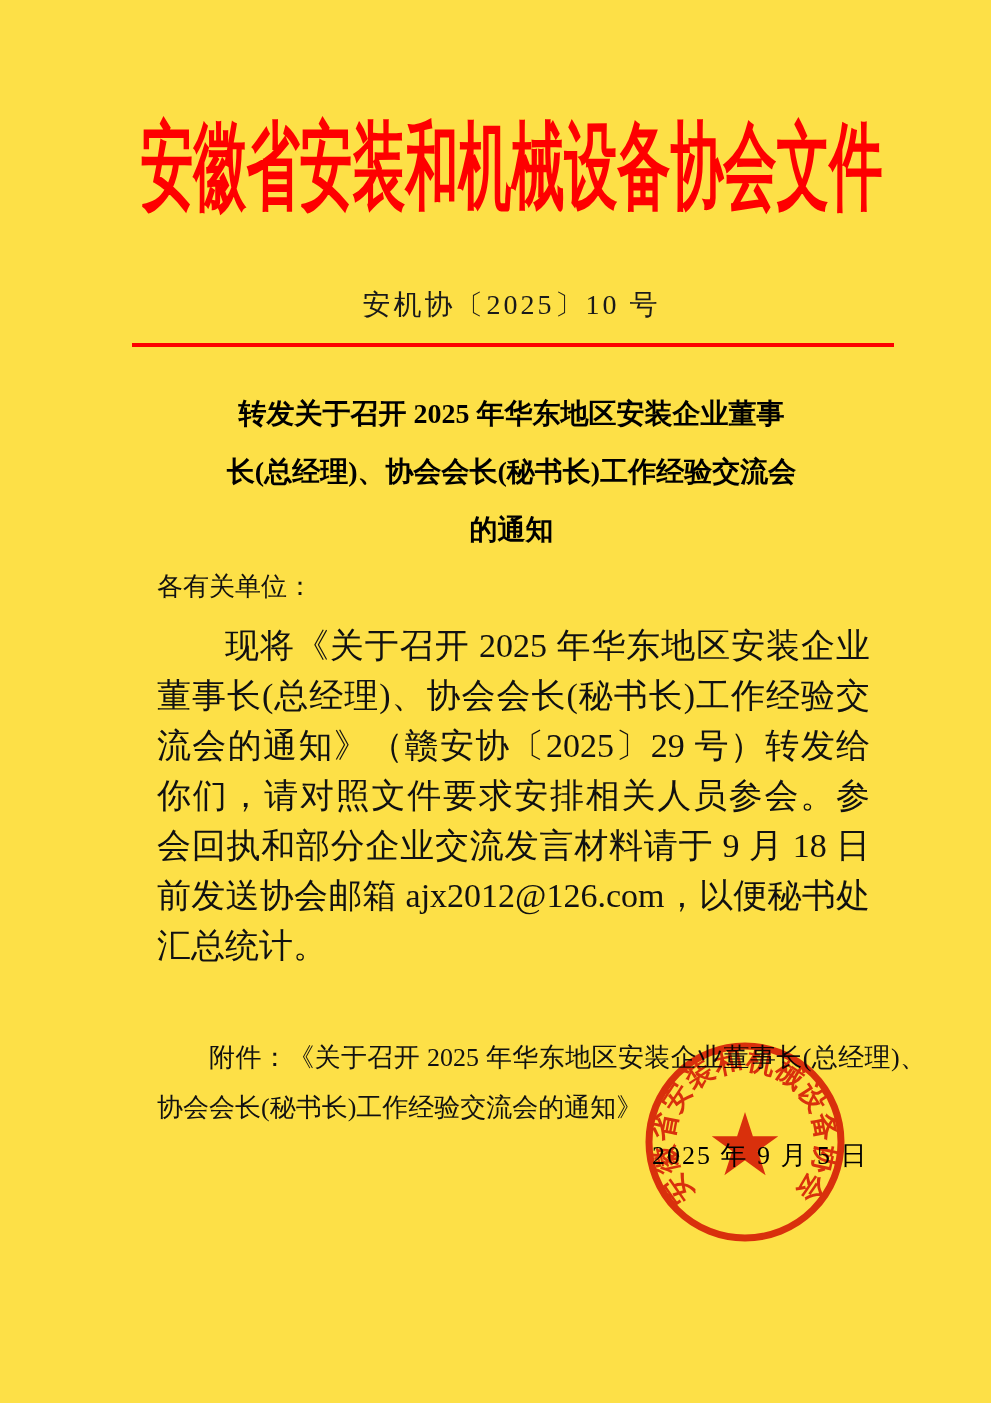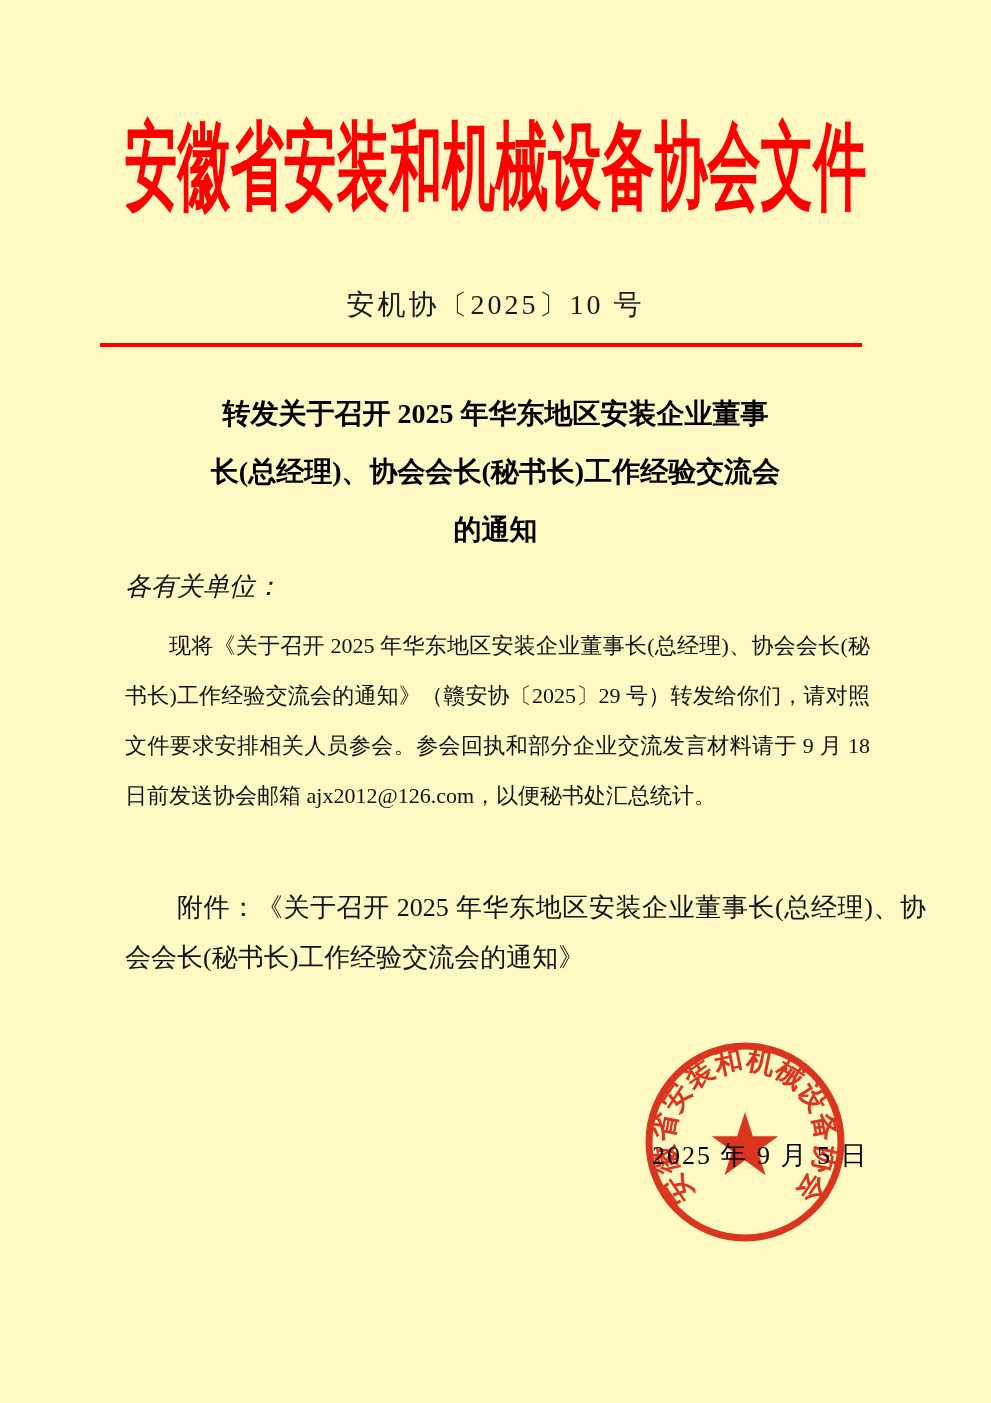--- a/index.html
+++ b/index.html
@@ -6,22 +6,23 @@
   html, body { background: #ffffff; }
   body {
     font-family: "Liberation Serif", "DejaVu Serif", serif;
     color: #000000;
   }
   .page {
     position: relative;
     width: 991px;
     height: 1403px;
     margin: 0 auto;
-    background: #fef9c3;
+    background: #fde047;
     overflow: hidden;
+    padding-left: 32px;
   }
   .masthead {
     margin-top: 120px;
     height: 53px;
     line-height: 53px;
     font-size: 53px;
     font-weight: bold;
     color: #fe0000;
     text-align: center;
     white-space: nowrap;
@@ -50,25 +51,24 @@
     line-height: 58px;
     text-align: center;
     white-space: pre-line;
     color: #000000;
   }
   .salutation {
     margin: 6px 121px 0 125px;
     font-size: 26px;
     line-height: 44px;
     color: #111111;
-    font-style: italic;
   }
   .body-para {
     margin: 12px 121px 0 125px;
-    font-size: 22px;
+    font-size: 34px;
     line-height: 50px;
     text-align: justify;
     text-indent: 2em;
     color: #111111;
   }
   .attachment {
     margin: 62px 65px 0 125px;
     font-size: 26px;
     line-height: 50px;
     text-align: justify;

